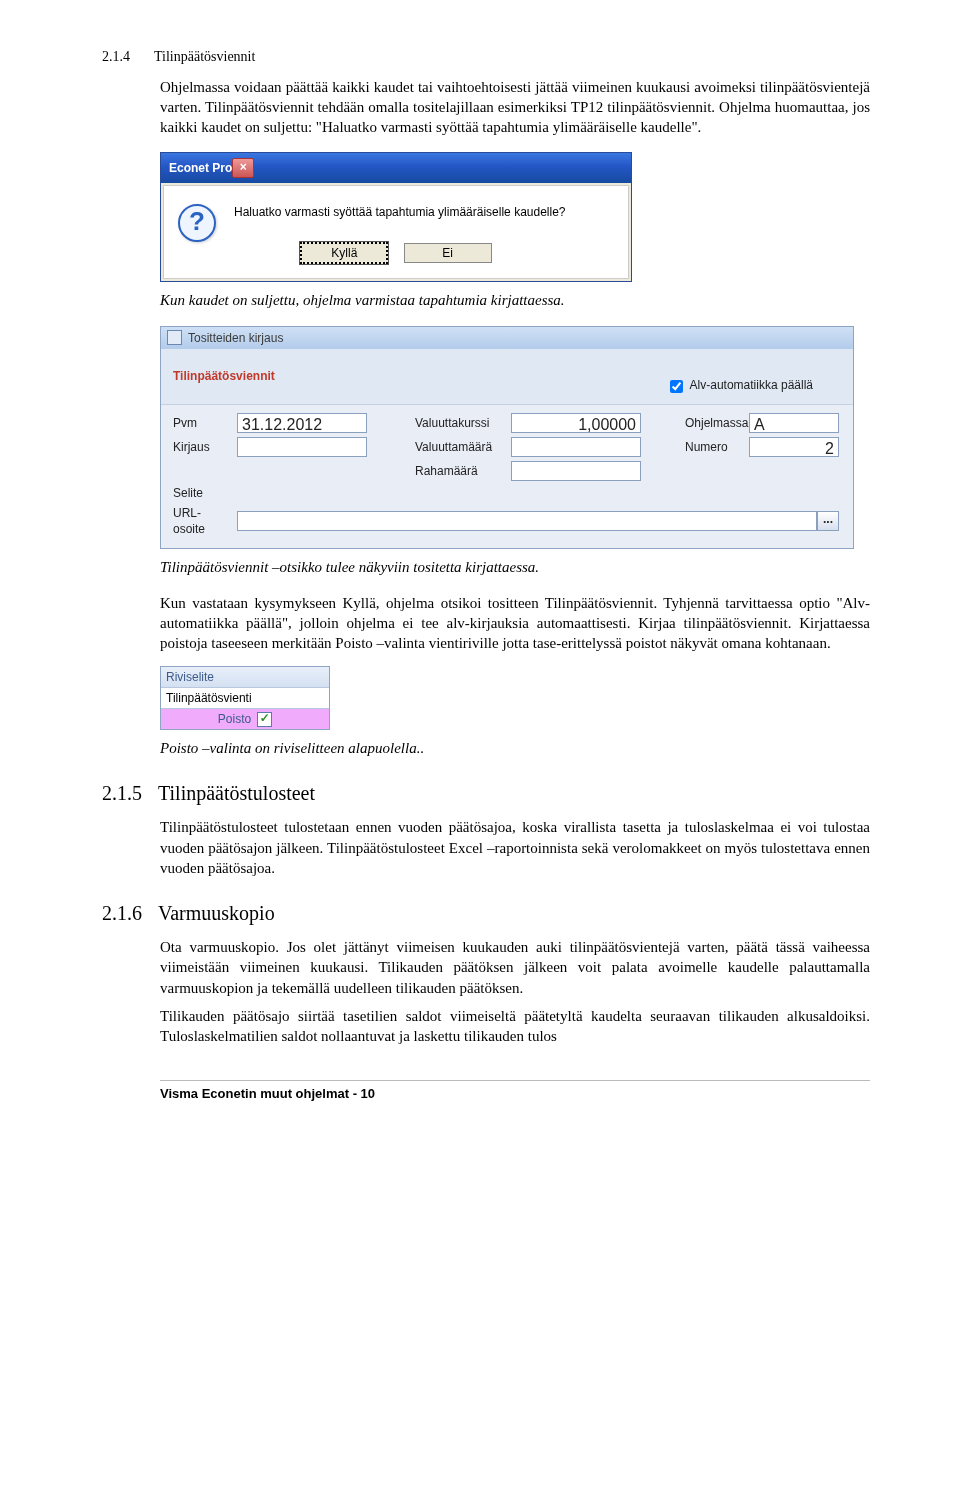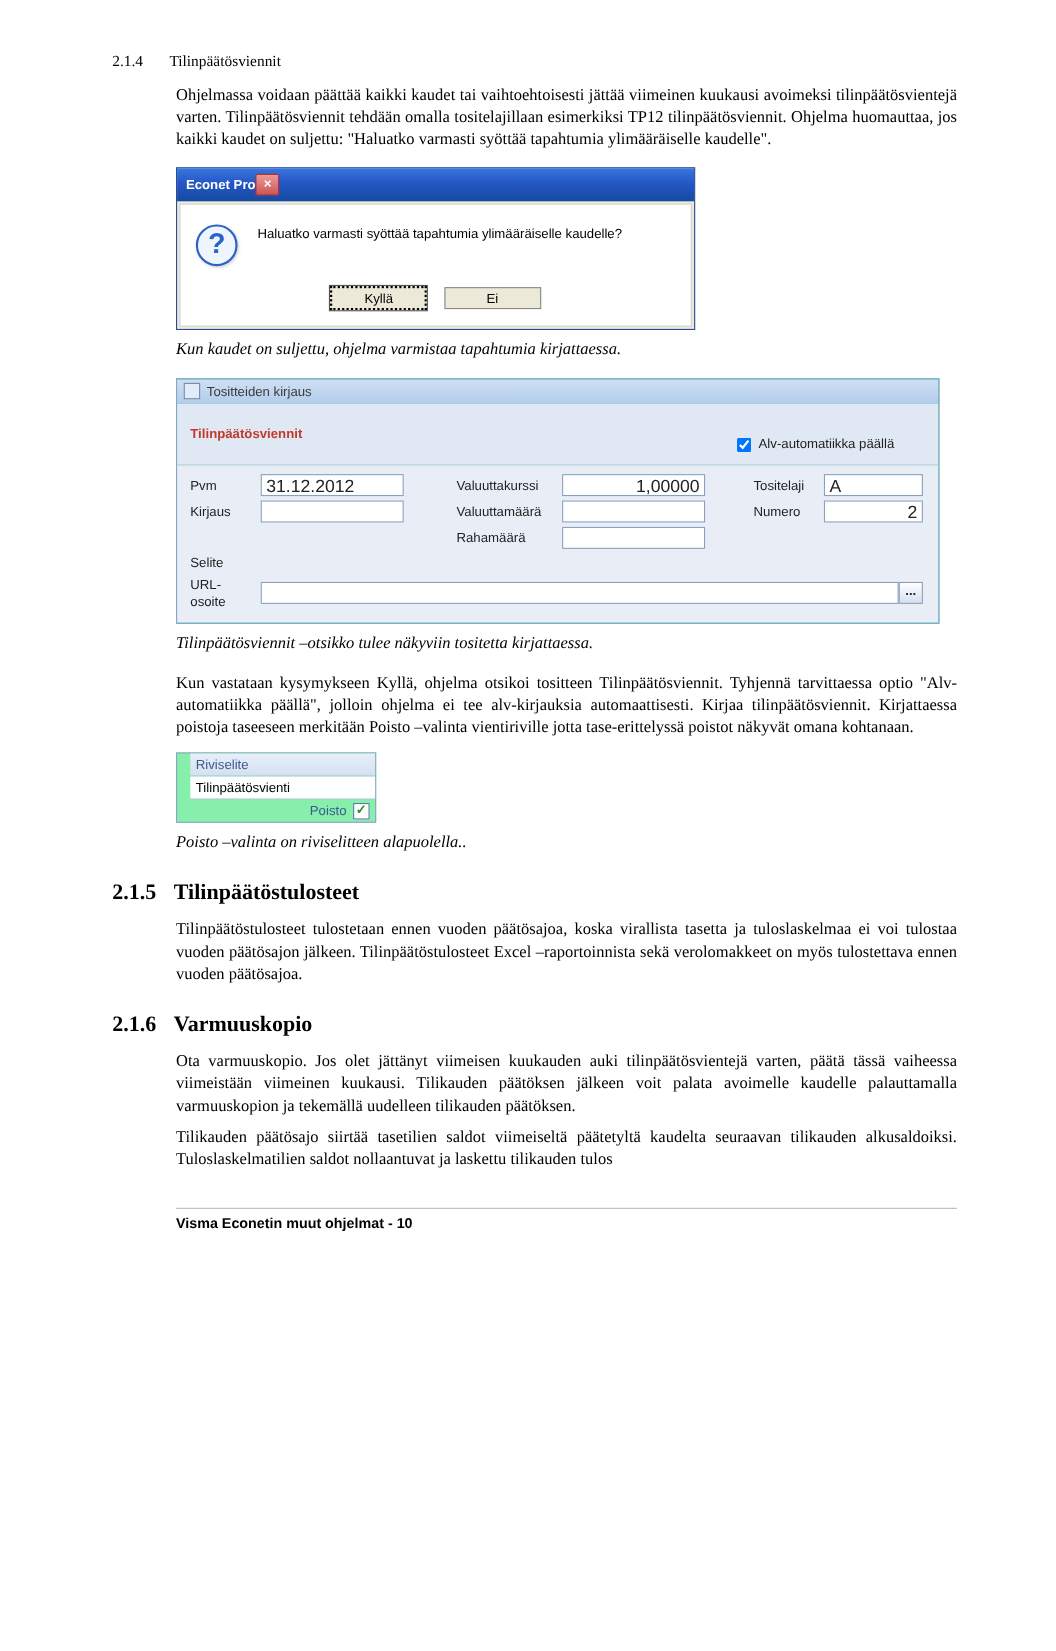--- a/index.html
+++ b/index.html
@@ -15,21 +15,21 @@
     padding: 10px 90px 30px 160px;
   }
   p { margin: 0 0 8px 0; text-align: justify; }
   .h2 {
     font-weight: normal;
     font-size: 14px;
     margin: 38px 0 10px -58px;
   }
   .h2 .num { display: inline-block; width: 52px; }
   .h3 {
-    font-weight: bold;
+    font-weight: normal;
     font-size: 20px;
     margin: 22px 0 10px -58px;
   }
   .h3 .num { display: inline-block; width: 56px; }
   .caption { font-style: italic; margin: 8px 0 16px 0; }
 
   
   .dlg1 {
     width: 470px;
     border: 1px solid #2a4b9a;
@@ -58,21 +58,21 @@
     width: 34px; height: 34px;
     border-radius: 50%;
     border: 2px solid #2a63c4;
     color: #2a63c4;
     font-size: 26px; font-weight: bold;
     text-align: center; line-height: 30px;
     background: #eef5ff;
     margin-right: 18px;
     box-shadow: 1px 1px 3px rgba(0,0,0,.2);
   }
-  .dlg1 .btns { text-align: center; margin-top: 18px; }
+  .dlg1 .btns { text-align: center; }
   .dlg1 button {
     font-family: Tahoma, Arial, sans-serif;
     font-size: 12px;
     padding: 2px 0;
     width: 88px;
     margin: 0 6px;
     background: #ece9d8;
     border: 1px solid #888;
   }
   .dlg1 button.def { border: 2px dotted #000; outline: 1px solid #555;}
@@ -124,35 +124,34 @@
     text-align: center; font-weight: bold; line-height: 14px; margin-left: auto;
   }
 
   
   .panel3 {
     width: 168px;
     border: 1px solid #8ea4c3;
     font-family: Tahoma, Arial, sans-serif;
     font-size: 12px;
     margin: 12px 0 6px 0;
-    background: #86efac;
-    padding-left: 12px;
+    background: #f0abfc;
   }
   .panel3 .head {
     background: linear-gradient(#e8effa,#d4e0f1);
     color: #3c5b8d;
     padding: 2px 5px;
     border-bottom: 1px solid #b8c8de;
   }
   .panel3 .cell {
     background: #fff; color: #000;
     padding: 2px 5px;
   }
   .panel3 .foot {
-    display: flex; justify-content: flex-end; align-items: center;
+    display: flex; justify-content: center; align-items: center;
     padding: 2px 5px; gap: 6px;
     color: #3c5b8d;
     border-top: 1px solid #b8c8de;
   }
   .panel3 .ck {
     width: 13px; height: 13px; border: 1px solid #5a7aa8; background: #fff;
     color: #2a8b2a; text-align: center; line-height: 11px; font-weight: bold;
   }
 
   .hr { border-top: 1px solid #bbb; margin-top: 34px; }
@@ -204,21 +203,21 @@
         <span>Alv-automatiikka päällä</span>
       </label>
     </div>
     <div class="form">
       <div class="lbl">Pvm</div>
       <div class="inp">31.12.2012</div>
       <div></div>
       <div class="lbl">Valuuttakurssi</div>
       <div class="inp valtxt">1,00000</div>
       <div></div>
-      <div class="lbl">Tositelaji</div>
+      <div class="lbl">Ohjelmassa</div>
       <div class="inp">A</div>
 
       <div class="lbl">Kirjaus</div>
       <div class="inp"></div>
       <div></div>
       <div class="lbl">Valuuttamäärä</div>
       <div class="inp valtxt"></div>
       <div></div>
       <div class="lbl">Numero</div>
       <div class="inp valtxt">2</div>

